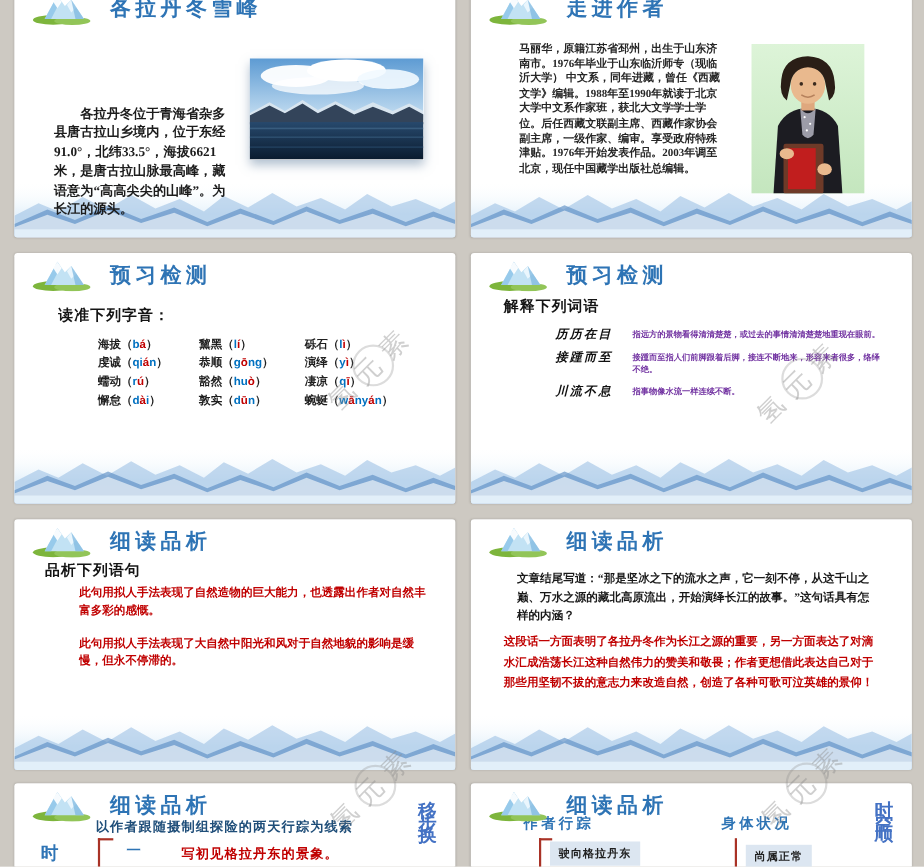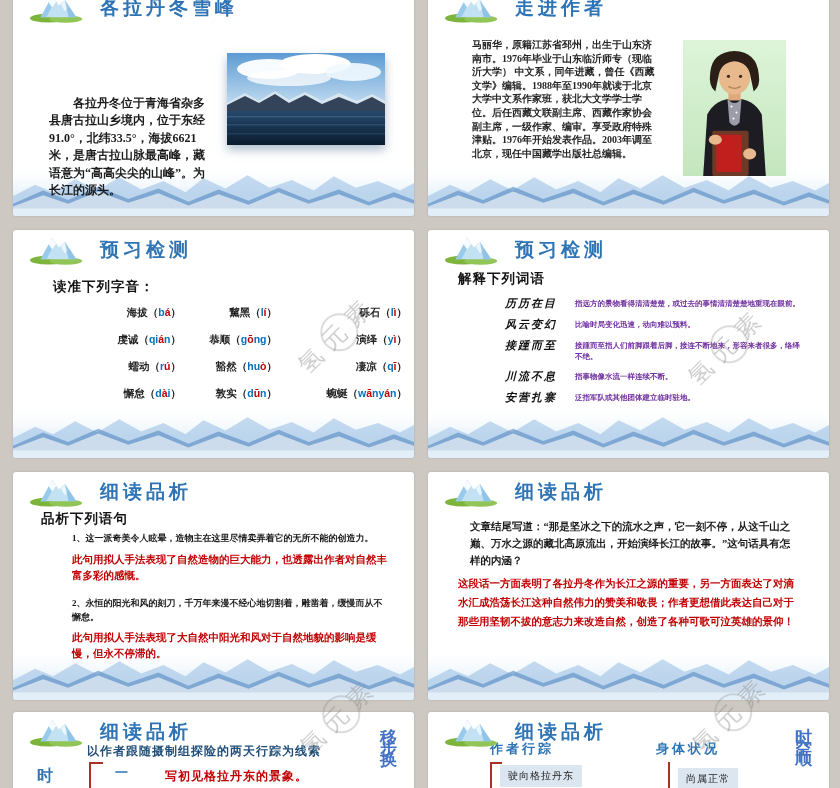--- a/index.html
+++ b/index.html
@@ -34,21 +34,21 @@
            color:#262626;font-weight:700;z-index:2;
            font-family:"Liberation Serif","DejaVu Serif",serif;}
   .s2-photo{position:absolute;left:255px;top:52px;width:103px;height:136px;z-index:2}
   .s2-photo svg{width:100%;height:100%;display:block}
 
   
   .sub{position:absolute;font-size:13.5px;font-weight:700;color:#141414;z-index:2;
        font-family:"Liberation Serif","DejaVu Serif",serif;letter-spacing:1px;}
   #s3 .sub{left:40px;top:48px}
   .py-grid{position:absolute;left:76px;top:76px;display:grid;z-index:2;
-           grid-template-columns:92px 96px 130px;row-gap:13px;text-align:right;}
+           grid-template-columns:92px 96px 130px;row-gap:3px;}
   .py-item{font-size:10.5px;font-weight:700;color:#1f1f1f;white-space:nowrap;
            font-family:"Liberation Serif","DejaVu Serif",serif;}
   .py{color:#0070C0;font-family:"Liberation Sans","DejaVu Sans",sans-serif}
   .py .tone{color:#C00000}
 
   
   #s4 .sub{left:30px;top:40px}
   .vocab{position:absolute;left:77px;top:66px;width:302px;z-index:2}
   .vocab-row{display:flex;margin-bottom:6px;align-items:flex-start}
   .term{width:70px;min-width:70px;font-size:11px;font-weight:700;color:#101010;letter-spacing:2px;
@@ -76,22 +76,22 @@
            font-family:"Liberation Serif","DejaVu Serif",serif;}
   .red-bracket{position:absolute;border-left:2.5px solid #A93226;border-top:2.5px solid #A93226;z-index:2}
   .red-line{position:absolute;border-left:2.5px solid #A93226;z-index:2}
   .s7-one{position:absolute;left:102px;top:52px;font-size:13px;color:#2E74B5;font-weight:700;z-index:2}
   .s7-note{position:absolute;left:152px;top:56px;font-size:12px;color:#C00000;font-weight:700;
            letter-spacing:1px;z-index:2;font-family:"Liberation Serif","DejaVu Serif",serif;}
   .side-v{position:absolute;right:14px;top:2px;writing-mode:vertical-rl;font-size:17px;color:#4472C4;
           font-weight:700;letter-spacing:11px;z-index:2;font-family:"Liberation Serif","DejaVu Serif",serif;}
   .s8-h{position:absolute;top:28px;font-size:13px;color:#2E74B5;font-weight:700;letter-spacing:3px;z-index:2;
         font-family:"Liberation Serif","DejaVu Serif",serif;}
-  #s8-h1{left:62px} #s8-h2{left:228px}
-  .s8-box{position:absolute;background:#DCE6F1;font-size:10px;font-weight:400;color:#202020;
+  #s8-h1{left:48px} #s8-h2{left:228px}
+  .s8-box{position:absolute;background:#DCE6F1;font-size:10px;font-weight:700;color:#202020;
           padding:4px 8px;letter-spacing:1px;z-index:2;
           font-family:"Liberation Serif","DejaVu Serif",serif;}
   #s8-box1{left:72px;top:53px} #s8-box2{left:250px;top:56px}
 
   
   .wm{position:absolute;z-index:50;transform:rotate(-45deg);font-size:24px;
       color:rgba(140,140,140,.42);letter-spacing:9px;pointer-events:none;white-space:nowrap;}
   .wm .wm-ring{position:absolute;width:34px;height:34px;border:2px solid rgba(140,140,140,.30);
       border-radius:50%;left:33px;top:-3px;}
   #wm1{left:288px;top:318px} #wm2{left:678px;top:330px}
@@ -284,35 +284,27 @@
         </span>
       <span class="ttl">预习检测</span>
     </div>
     <div class="sub">解释下列词语</div>
     <div class="vocab" id="vocab-list">
         <div class="vocab-row">
           <div class="term">历历在目</div>
           <div class="def">指远方的景物看得清清楚楚，或过去的事情清清楚楚地重现在眼前。</div>
         </div>
         <div class="vocab-row">
-          <div class="term">风云变幻</div>
-          <div class="def">比喻时局变化迅速，动向难以预料。</div>
-        </div>
-        <div class="vocab-row">
           <div class="term">接踵而至</div>
           <div class="def">接踵而至指人们前脚跟着后脚，接连不断地来，形容来者很多，络绎不绝。</div>
         </div>
         <div class="vocab-row">
           <div class="term">川流不息</div>
           <div class="def">指事物像水流一样连续不断。</div>
         </div>
-        <div class="vocab-row">
-          <div class="term">安营扎寨</div>
-          <div class="def">泛指军队或其他团体建立临时驻地。</div>
-        </div>
       </div>
     <div class="band">
 <svg viewBox="0 0 400 55" preserveAspectRatio="none">
   <defs>
     <linearGradient id="gBand" x1="0" y1="0" x2="0" y2="1">
       <stop offset="0" stop-color="#FFFFFF" stop-opacity="0"></stop>
       <stop offset="0.6" stop-color="#E2F0FA" stop-opacity="0.9"></stop>
       <stop offset="1" stop-color="#F3FAFE"></stop>
     </linearGradient>
   </defs>
@@ -335,23 +327,21 @@
   <polygon points="12,26 24,4 27,9 18,26" fill="#8FC6E9" opacity="0.85"></polygon>
   <polygon points="24,4 28,10 24,16 20,10" fill="#FFFFFF" opacity="0.92"></polygon>
   <polygon points="37,8 42,15 37,20 33,13" fill="#EAF6FD"></polygon>
   <polygon points="37,8 49,26 41,26" fill="#7FB8E0" opacity="0.75"></polygon>
 </svg>
         </span>
       <span class="ttl">细读品析</span>
     </div>
     <div class="sub">品析下列语句</div>
     <div class="s5-blocks" id="analysis-blocks">
-        <p class="quote">1、这一派奇美令人眩晕，造物主在这里尽情卖弄着它的无所不能的创造力。</p>
         <p class="analysis">此句用拟人手法表现了自然造物的巨大能力，也透露出作者对自然丰富多彩的感慨。</p>
-        <p class="quote">2、永恒的阳光和风的刻刀，千万年来漫不经心地切割着，雕凿着，缓慢而从不懈怠。</p>
         <p class="analysis">此句用拟人手法表现了大自然中阳光和风对于自然地貌的影响是缓慢，但永不停滞的。</p>
       </div>
     <div class="band">
 <svg viewBox="0 0 400 55" preserveAspectRatio="none">
   <defs>
     <linearGradient id="gBand" x1="0" y1="0" x2="0" y2="1">
       <stop offset="0" stop-color="#FFFFFF" stop-opacity="0"></stop>
       <stop offset="0.6" stop-color="#E2F0FA" stop-opacity="0.9"></stop>
       <stop offset="1" stop-color="#F3FAFE"></stop>
     </linearGradient>

